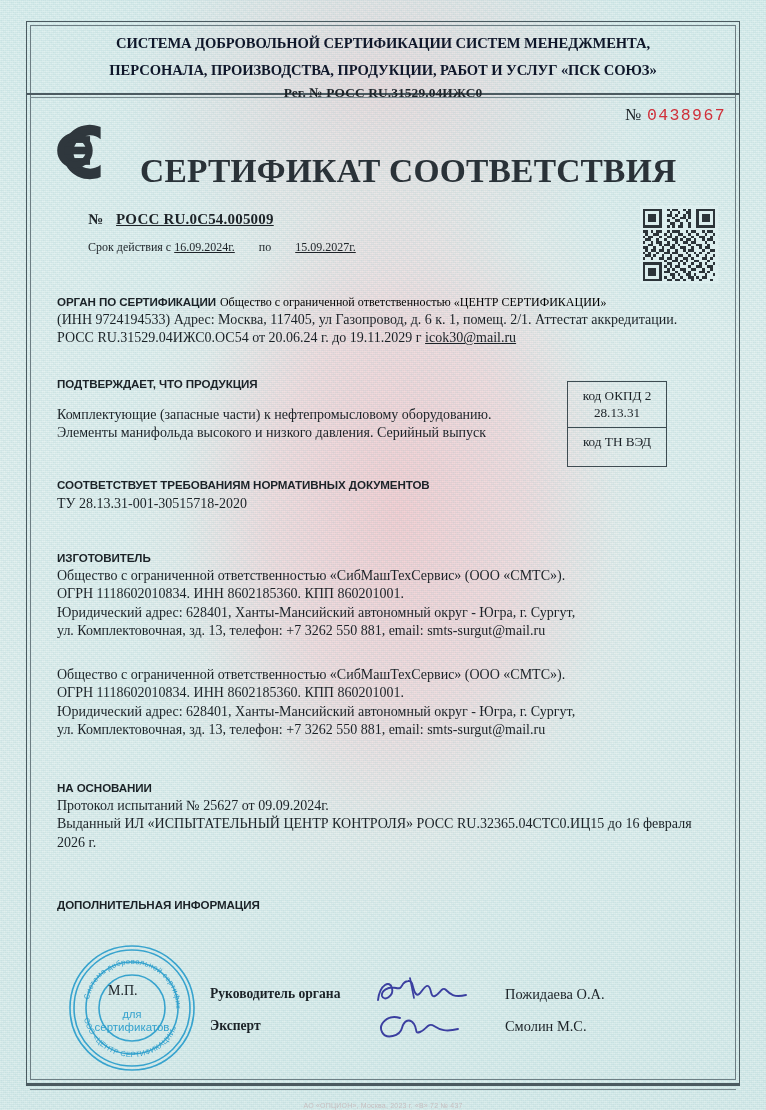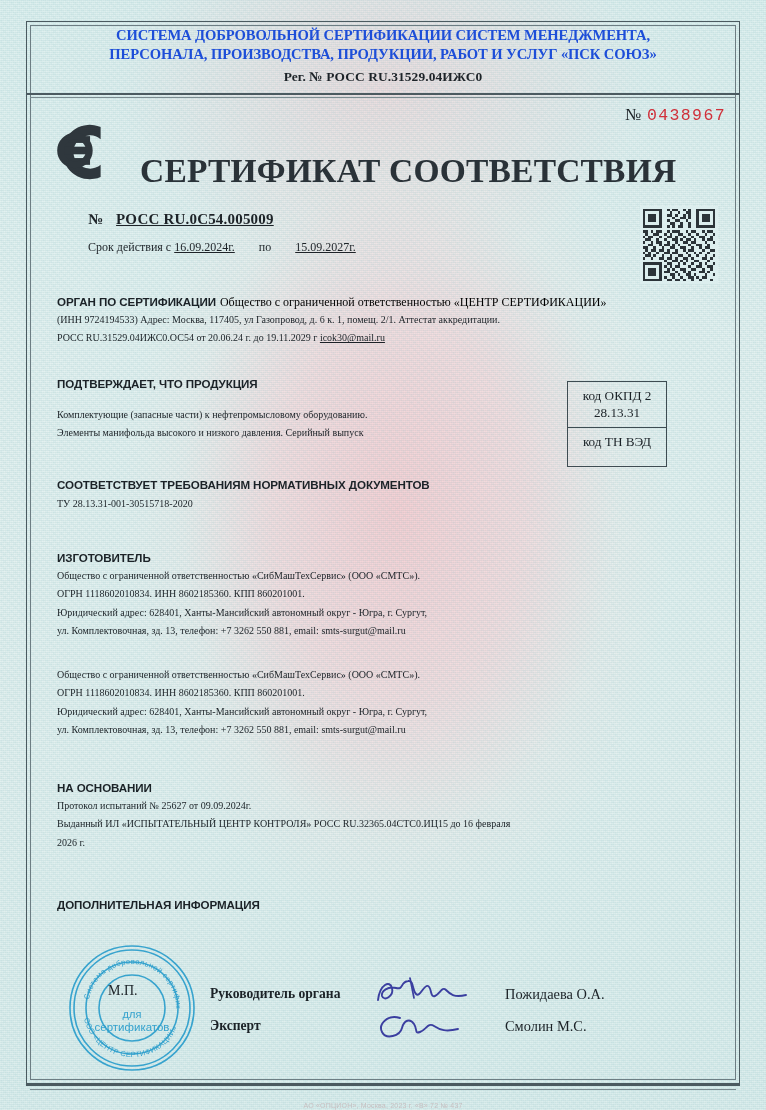--- a/index.html
+++ b/index.html
@@ -64,23 +64,24 @@
   
   #header {
     position:absolute; left:40px; right:40px; top:26px;
     text-align:center; z-index:5;
   }
   #header .ln {
     font-family:"Liberation Serif", serif;
     font-weight:bold;
     font-size:14.6px;
     letter-spacing:-0.1px;
-    color:#1d4ed8;
+    color:#0f172a;
     line-height:19px;
     white-space:nowrap;
+    margin-top:8px;
   }
   #header .reg {
     font-weight:bold;
     font-size:13.4px;
     color:#1d2328;
     margin-top:5px;
     letter-spacing:0.1px;
   }
 
   
@@ -131,21 +132,21 @@
   
   .block { position:absolute; z-index:6; }
   .cap {
     font-family:"Liberation Sans", sans-serif;
     font-weight:bold; font-size:11.6px;
     letter-spacing:-0.1px; color:#1b2227;
   }
   .cap-inline { display:inline; }
   .txt {
     font-family:"Liberation Serif", serif;
-    font-size:10px; color:#1b2227; line-height:18.4px;
+    font-size:14px; color:#1b2227; line-height:18.4px;
   }
   .txt .u { text-decoration:underline; }
 
   #b-organ { left:57px; top:292px; width:630px; }
   #b-organ .head { margin-bottom:1px; }
   #b-organ .head .rest {
     font-family:"Liberation Serif", serif; font-weight:normal;
     font-size:12px; margin-left:4px;
   }
 

